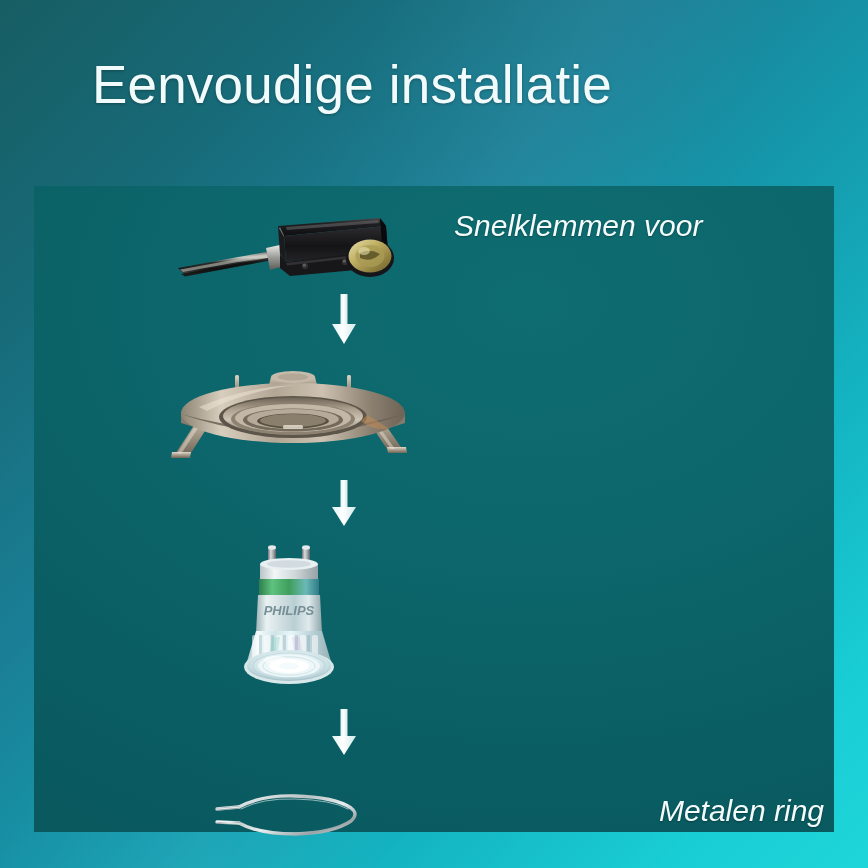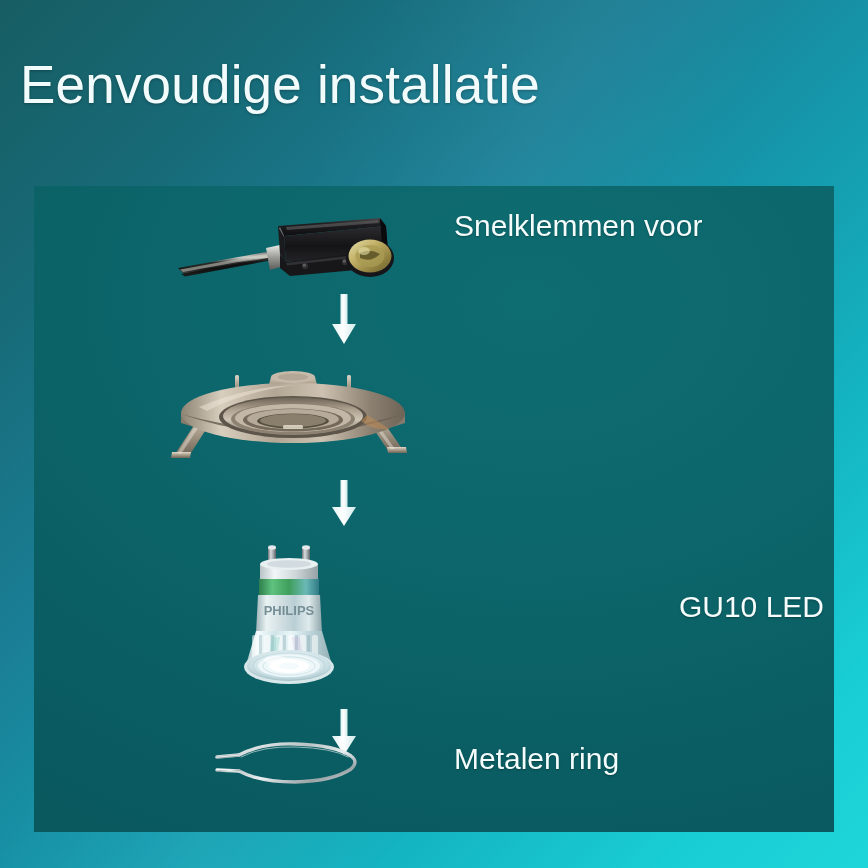--- a/index.html
+++ b/index.html
@@ -42,29 +42,28 @@
         rgba(255,255,255,0.00) 62%);
     pointer-events: none;
   }
 
   
   .title {
     position: absolute;
     left: 0;
     top: 56px;
     width: 704px;
-    text-align: left;
+    text-align: center;
     color: #f2fbfb;
     font-size: 53px;
     font-weight: 400;
     letter-spacing: 0.2px;
     line-height: 1.1;
     text-shadow: 0 1px 3px rgba(0,0,0,0.28);
     z-index: 5;
-    padding-left: 20px;
   }
 
   
   .panel {
     position: absolute;
     left: 34px;
     top: 186px;
     width: 800px;
     height: 646px;
     background:
@@ -74,20 +73,21 @@
         #0a5e63 64%,
         #08565c 100%);
     z-index: 3;
   }
 
   
   .row {
     position: absolute;
     left: 0;
     width: 800px;
+    font-style: italic;
   }
 
   .row-art {
     position: absolute;
     left: 90px;
     width: 330px;
     display: flex;
     align-items: center;
     justify-content: center;
   }
@@ -99,21 +99,21 @@
     color: #f4fcfc;
     font-size: 30px;
     font-weight: 400;
     line-height: 1.22;
     text-shadow: 0 1px 2px rgba(0,0,0,0.30);
   }
 
   .r1 { top: 0px;   height: 140px; }
   .r2 { top: 165px; height: 140px; }
   .r3 { top: 345px; height: 175px; text-align: right; }
-  .r4 { top: 537px; height: 80px;  }
+  .r4 { top: 589px; height: 80px; text-align: right;  }
 
   .r1 .row-art { top: 0px;  height: 120px; }
   .r2 .row-art { top: 0px;  height: 130px; }
   .r3 .row-art { top: 0px;  height: 175px; }
   .r4 .row-art { top: 0px;  height: 80px;  }
 
   .r1 .row-label { top: 22px;  }
   .r2 .row-label { top: 44px;  }
   .r3 .row-label { top: 58px;  }
   .r4 .row-label { top: 18px;  }
@@ -428,23 +428,20 @@
             <ellipse cx="75" cy="127" rx="20" ry="7" fill="#ffffff" opacity="0.95"></ellipse>
             <ellipse cx="75" cy="127" rx="10" ry="3.6" fill="#f4fbfc"></ellipse>
 
             <ellipse cx="75" cy="127" rx="36" ry="13" fill="none" stroke="#b9d2d8" stroke-width="1.2" opacity="0.7"></ellipse>
             <ellipse cx="75" cy="127" rx="26" ry="9.2" fill="none" stroke="#c6dbe0" stroke-width="1" opacity="0.7"></ellipse>
 
             <ellipse cx="62" cy="121" rx="12" ry="4" fill="#ffffff" opacity="0.6"></ellipse>
           </svg>
         </div>
       </div>
-      <div class="row-label">
-        <div>GU10 LED</div>
-      </div>
     </div>
 
     <div class="arrow a3">
       <svg width="30" height="48" viewBox="0 0 30 48">
         <rect x="11.5" y="0" width="7" height="29" fill="url(#arrG)"></rect>
         <path d="M3,27 L27,27 L15,46 Z" fill="url(#arrG)"></path>
       </svg>
     </div>
 
     <div class="row r4">

